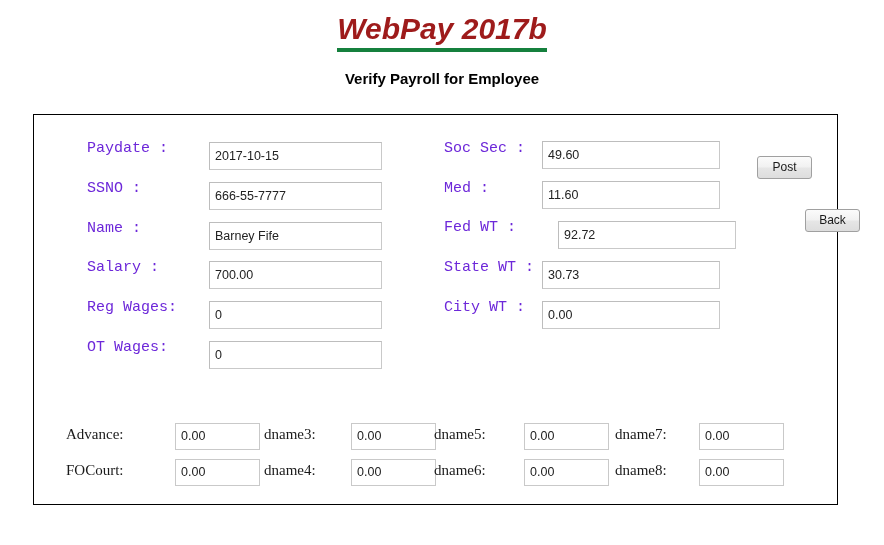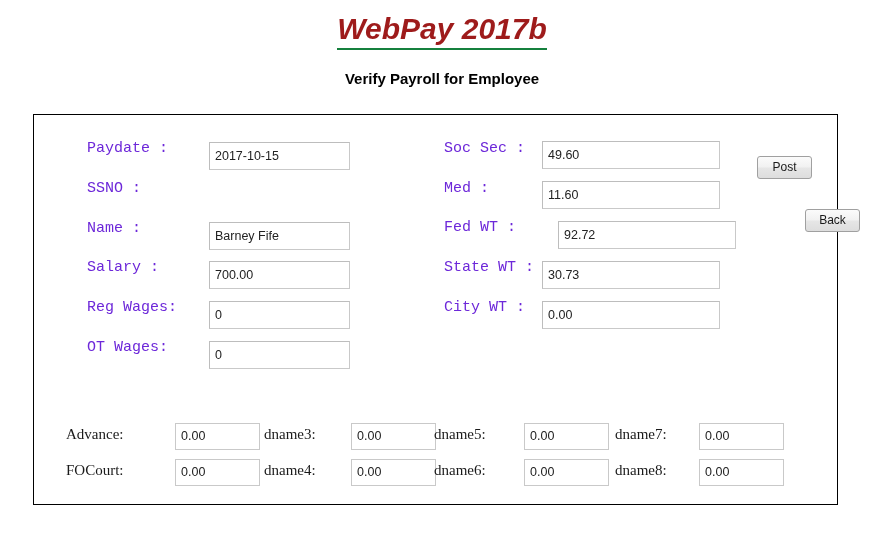--- a/index.html
+++ b/index.html
@@ -23,21 +23,21 @@
     width: 884px;
     text-align: center;
     font-family: "Liberation Sans", "DejaVu Sans", sans-serif;
     font-style: italic;
     font-weight: bold;
     font-size: 30px;
     color: #9e1b1b;
     letter-spacing: 0px;
   }
   #app-title .underlined {
-    border-bottom: 2px solid #15803d;
+    border-bottom: 4px solid #15803d;
     padding-bottom: 3px;
   }
   #page-subtitle {
     position: absolute;
     left: 0;
     top: 70px;
     width: 884px;
     text-align: center;
     font-family: "Liberation Sans", "DejaVu Sans", sans-serif;
     font-weight: bold;
@@ -76,21 +76,21 @@
     font-size: 12.5px;
     color: #222222;
     padding: 0 5px;
     line-height: 26px;
     height: 28px;
     outline: none;
   }
 
   
   .col-left-label { left: 53px; }
-  .col-left-box   { left: 175px; width: 141px; }
+  .col-left-box   { left: 175px; width: 173px; }
 
   
   .col-right-label { left: 410px; }
   .col-right-box   { left: 508px; width: 178px; }
 
   
   .btn {
     position: absolute;
     box-sizing: border-box;
     background: linear-gradient(to bottom, #fbfbfb 0%, #f1f1f1 48%, #e6e6e6 52%, #dddddd 100%);
@@ -135,20 +135,21 @@
   <span class="underlined">WebPay 2017b</span>
 </div>
 <div id="page-subtitle">Verify Payroll for Employee</div>
 
 <div id="form-frame">
 
   <div class="fld-label col-left-label" style="top:25px;">Paydate :</div>
   <div class="txtbox  col-left-box" style="top:27px;">2017-10-15</div>
 
   <div class="fld-label col-left-label" style="top:65px;">SSNO    :</div>
+  <div class="txtbox  col-left-box" style="top:67px;">666-55-7777</div>
 
   <div class="fld-label col-left-label" style="top:105px;">Name    :</div>
   <div class="txtbox  col-left-box" style="top:107px;">Barney  Fife</div>
 
   <div class="fld-label col-left-label" style="top:144px;">Salary   :</div>
   <div class="txtbox  col-left-box" style="top:146px;">700.00</div>
 
   <div class="fld-label col-left-label" style="top:184px;">Reg Wages:</div>
   <div class="txtbox  col-left-box" style="top:186px;">0</div>
 

